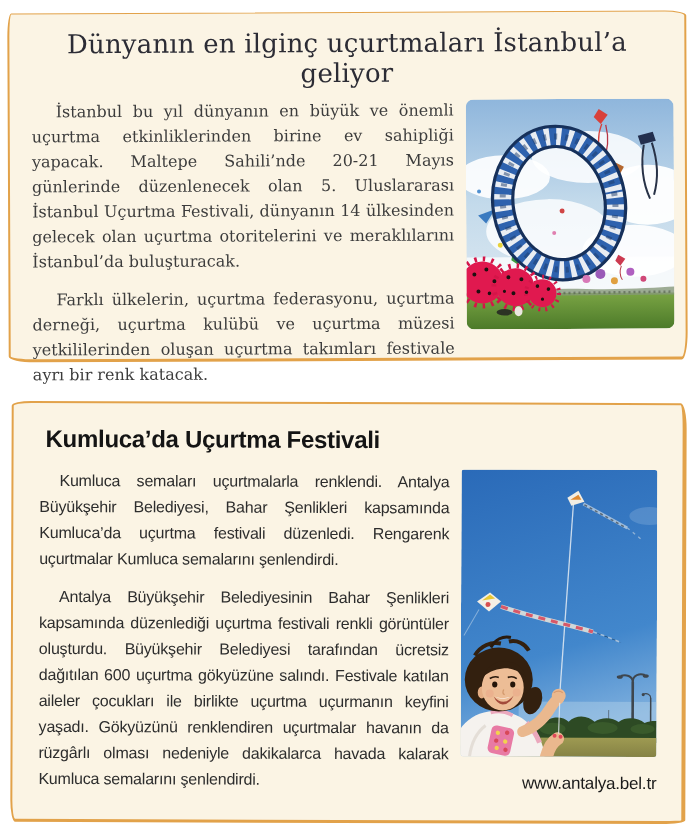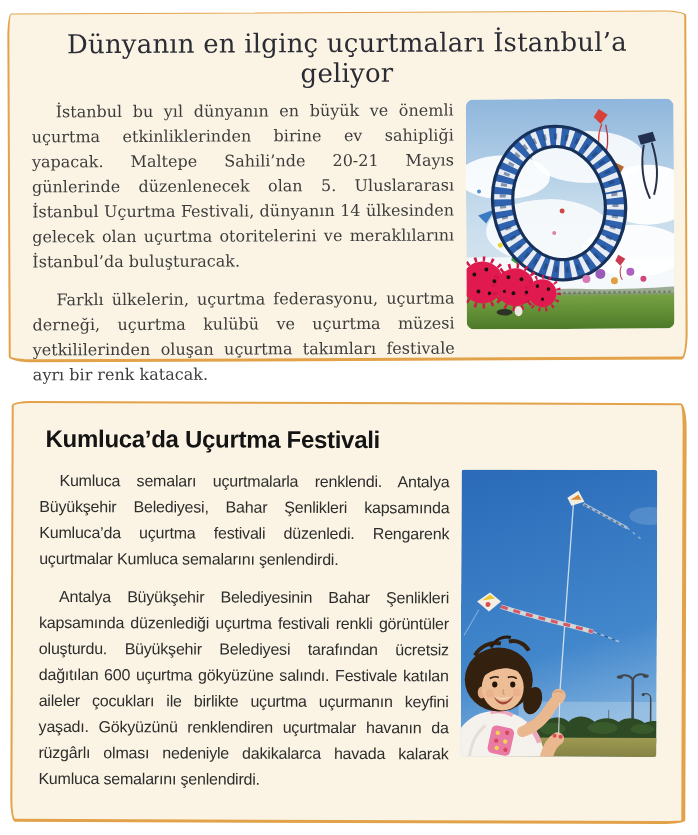--- a/index.html
+++ b/index.html
@@ -306,17 +306,18 @@
               <path d="M43,220 q-2,4 1,5" stroke="#d49a6e" stroke-width="1.4" fill="none"></path>
               <path d="M33,227 Q43,238 53,226 Q49,235 42,235 Q36,234 33,227 Z" fill="#a34a3a"></path>
               <path d="M34,227 Q43,232 52,226 Q43,231 34,227 Z" fill="#ffffff"></path>
               <circle cx="29" cy="224" r="4" fill="#e89a80" opacity=".35"></circle>
               <circle cx="56" cy="223" r="4" fill="#e89a80" opacity=".35"></circle>
             </g>
 
             <line x1="99" y1="233" x2="98" y2="264" stroke="#e6edf4" stroke-width="1.2" opacity=".8"></line>
           </svg>
         </figure>
+        <div class="source2">www.antalya.bel.tr</div>
       </div>
     </div>
   </section>
 
 </div>
 
 </body></html>

